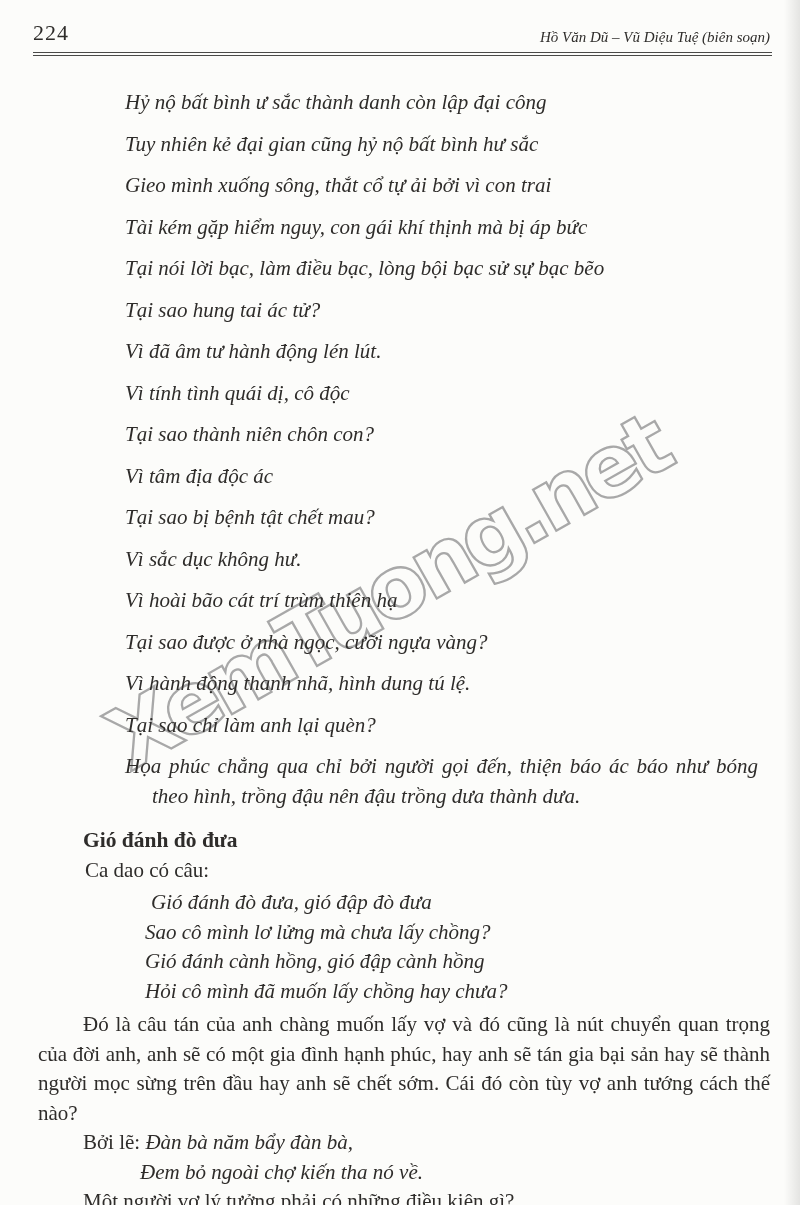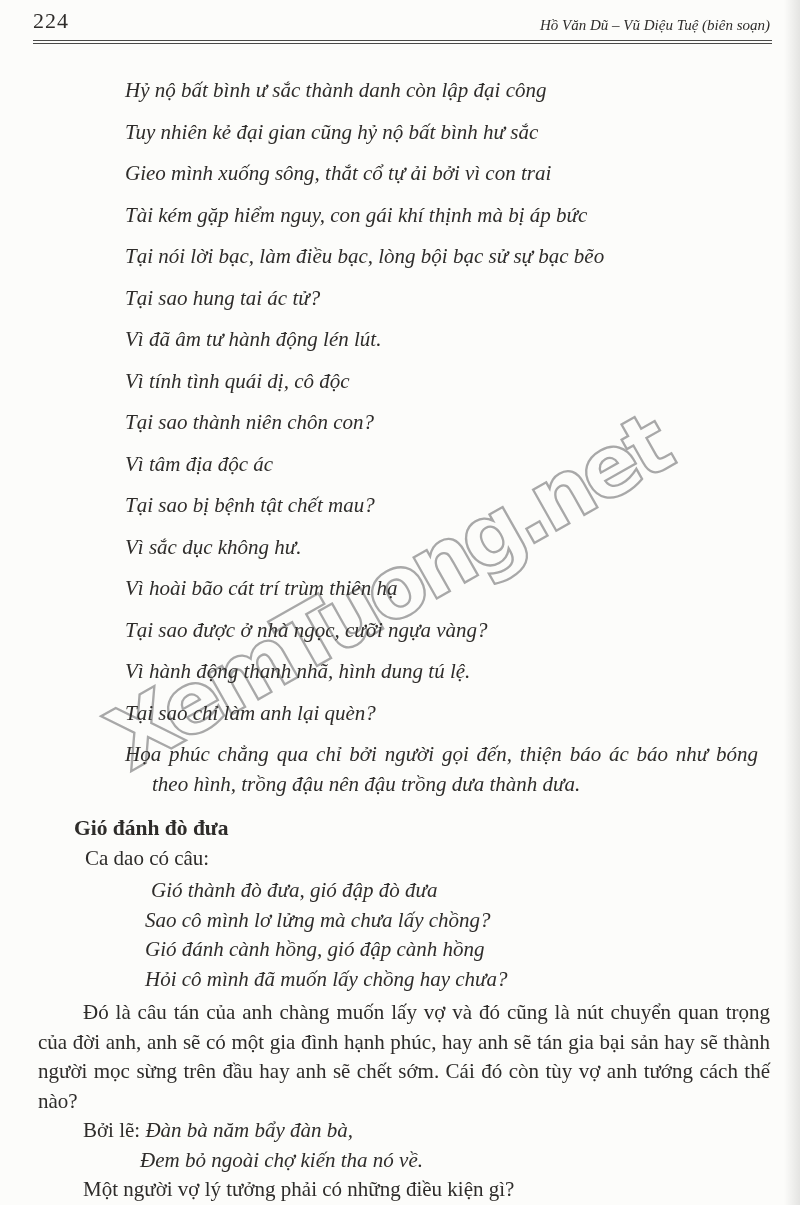--- a/index.html
+++ b/index.html
@@ -13,21 +13,21 @@
     color:#2e2c2a;
     overflow:hidden;
   }
   .edge-shade{
     position:absolute;top:0;right:0;width:16px;height:100%;
     background:linear-gradient(to left, rgba(120,120,118,0.18), rgba(120,120,118,0));
     pointer-events:none;
   }
   .page-header{
     display:flex;justify-content:space-between;align-items:flex-end;
-    padding:8px 30px 6px 33px;
+    padding:20px 30px 6px 33px;
   }
   .page-number{font-size:22px;letter-spacing:1px;}
   .author-credit{font-style:italic;font-size:15px;}
   .header-rule{
     margin:0 28px 0 33px;height:2px;
     border-top:1px solid #4a4a48;border-bottom:1px solid #4a4a48;
   }
   .content{
     position:relative;
     padding:20px 30px 0 38px;
@@ -35,21 +35,21 @@
   }
   .verse-block{margin-left:75px;}
   .verse-block p{
     margin:12px;
     padding-left:27px;text-indent:-27px;
     line-height:29.5px;
     font-style:italic;
     text-align:justify;
   }
   .section-heading{
-    margin:14px 0 0 36px;
+    margin:14px 0 0 45px;
     font-size:21.5px;font-weight:bold;
     line-height:30px;
   }
   .intro-line{margin:0 0 0 47px;line-height:30px;}
   .folk-verse{margin:3px 0 3px 107px;}
   .folk-verse p{margin:0;line-height:29.5px;font-style:italic;}
   .folk-verse p:first-child{padding-left:6px;}
   .body-paragraph{
     margin:4px 0 0 0;
     line-height:29.5px;
@@ -99,21 +99,21 @@
       <p>Tại sao được ở nhà ngọc, cưỡi ngựa vàng?</p>
       <p>Vì hành động thanh nhã, hình dung tú lệ.</p>
       <p>Tại sao chỉ làm anh lại quèn?</p>
       <p>Họa phúc chẳng qua chỉ bởi người gọi đến, thiện báo ác báo như bóng theo hình, trồng đậu nên đậu trồng dưa thành dưa.</p>
     </div>
 
     <h3 class="section-heading">Gió đánh đò đưa</h3>
     <p class="intro-line">Ca dao có câu:</p>
 
     <div class="folk-verse">
-      <p>Gió thành đò đưa, gió đập đò đưa</p>
+      <p>Gió đánh đò đưa, gió đập đò đưa</p>
       <p>Sao cô mình lơ lửng mà chưa lấy chồng?</p>
       <p>Gió đánh cành hồng, gió đập cành hồng</p>
       <p>Hỏi cô mình đã muốn lấy chồng hay chưa?</p>
     </div>
 
     <p class="body-paragraph">Đó là câu tán của anh chàng muốn lấy vợ và đó cũng là nút chuyển quan trọng của đời anh, anh sẽ có một gia đình hạnh phúc, hay anh sẽ tán gia bại sản hay sẽ thành người mọc sừng trên đầu hay anh sẽ chết sớm. Cái đó còn tùy vợ anh tướng cách thế nào?</p>
 
     <p class="reason-line"><span>Bởi lẽ: </span><em>Đàn bà năm bẩy đàn bà,</em></p>
 
     <p class="reason-quote-2">Đem bỏ ngoài chợ kiến tha nó về.</p>

